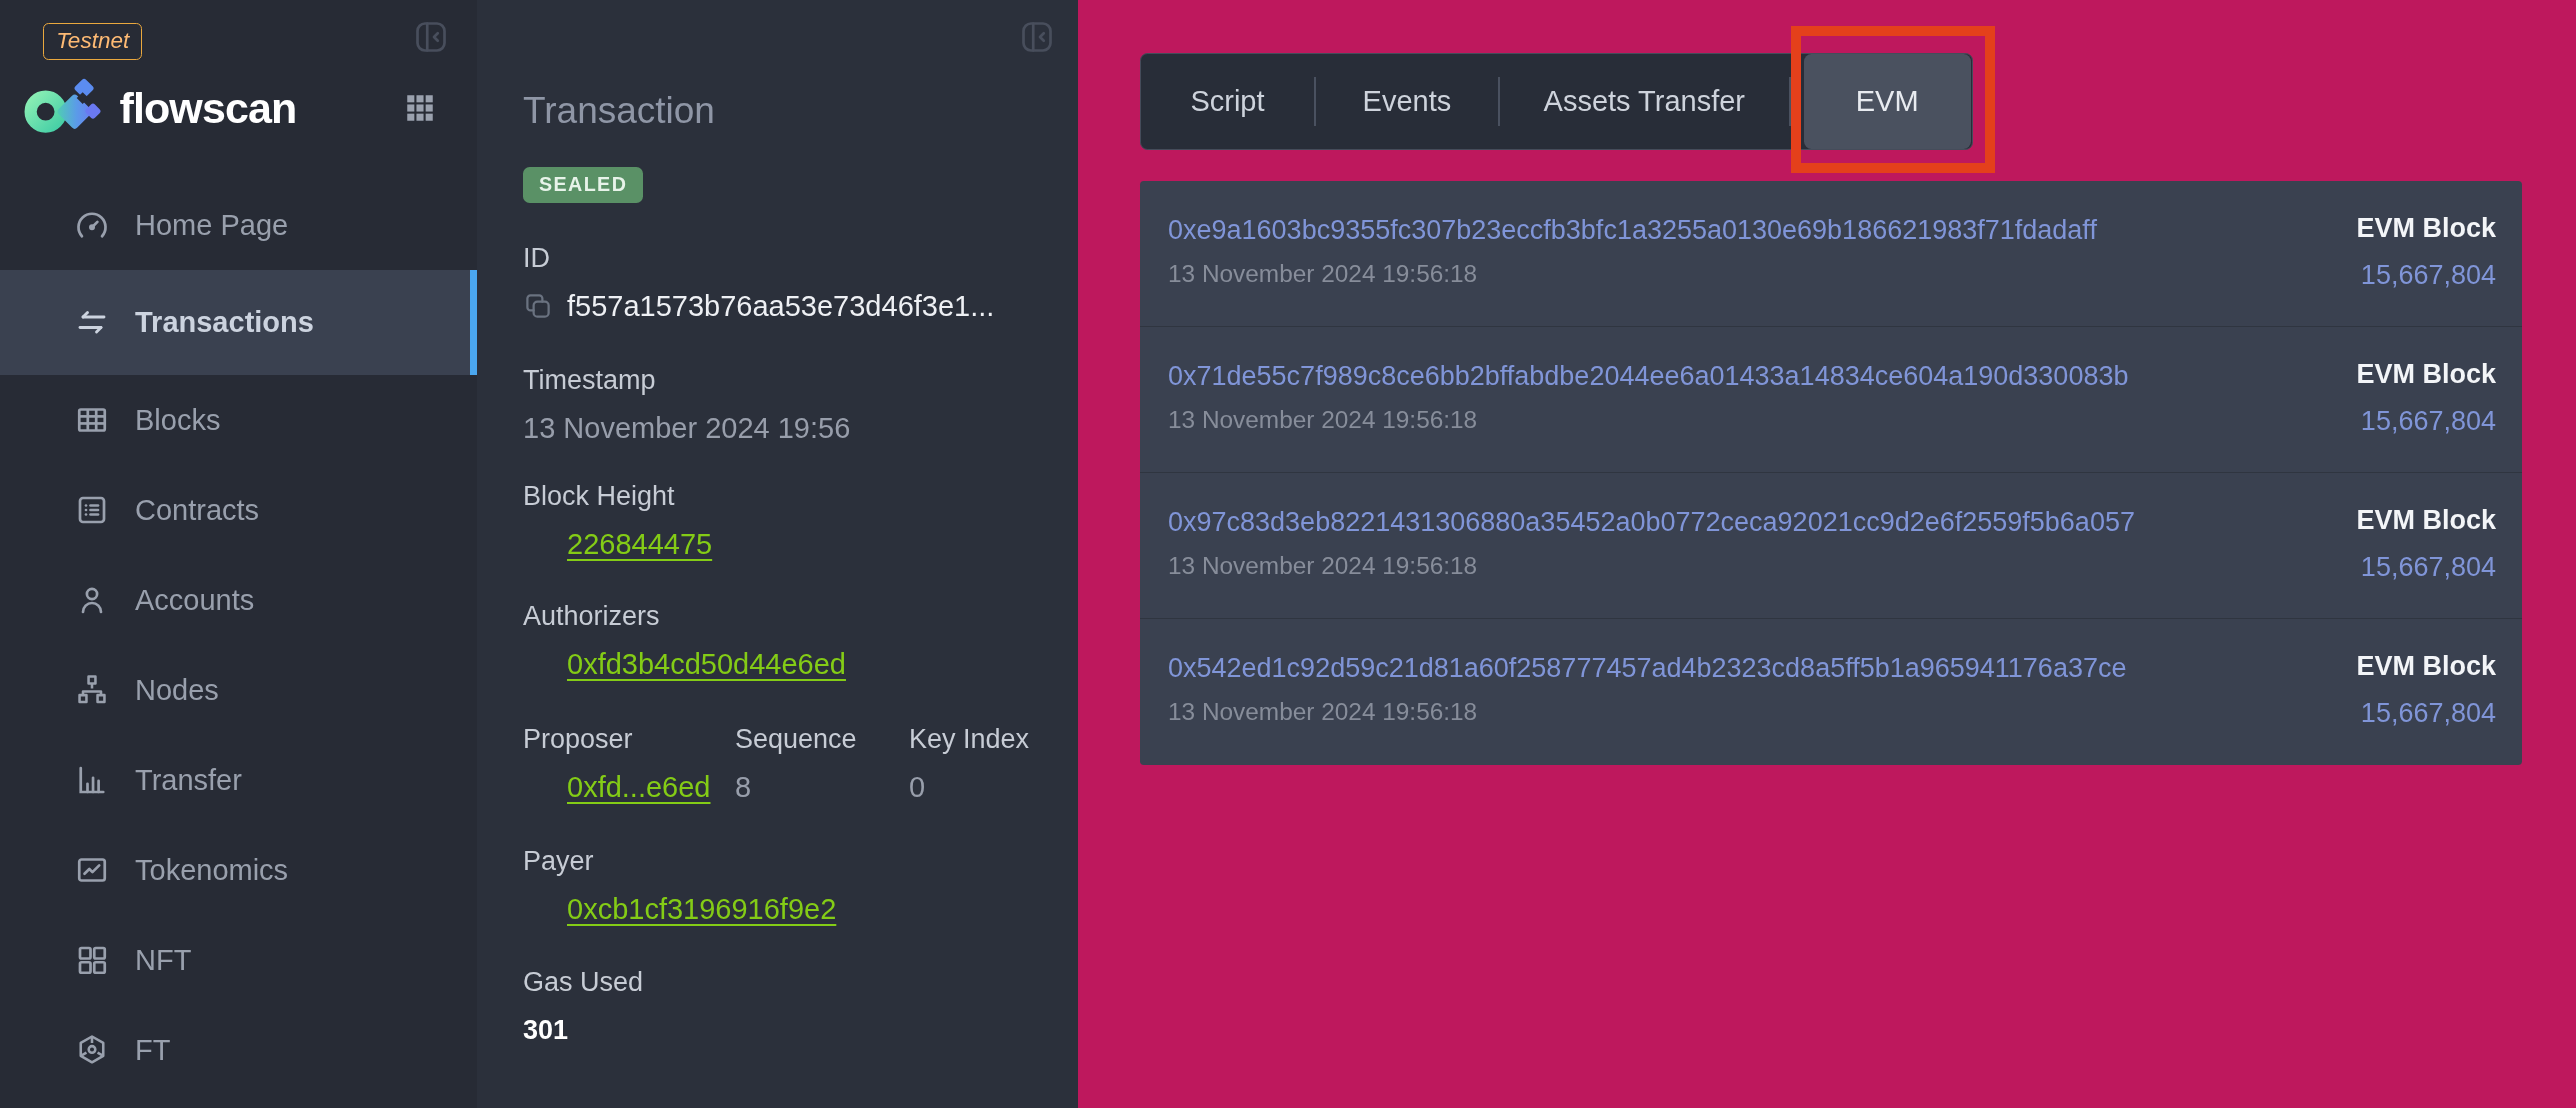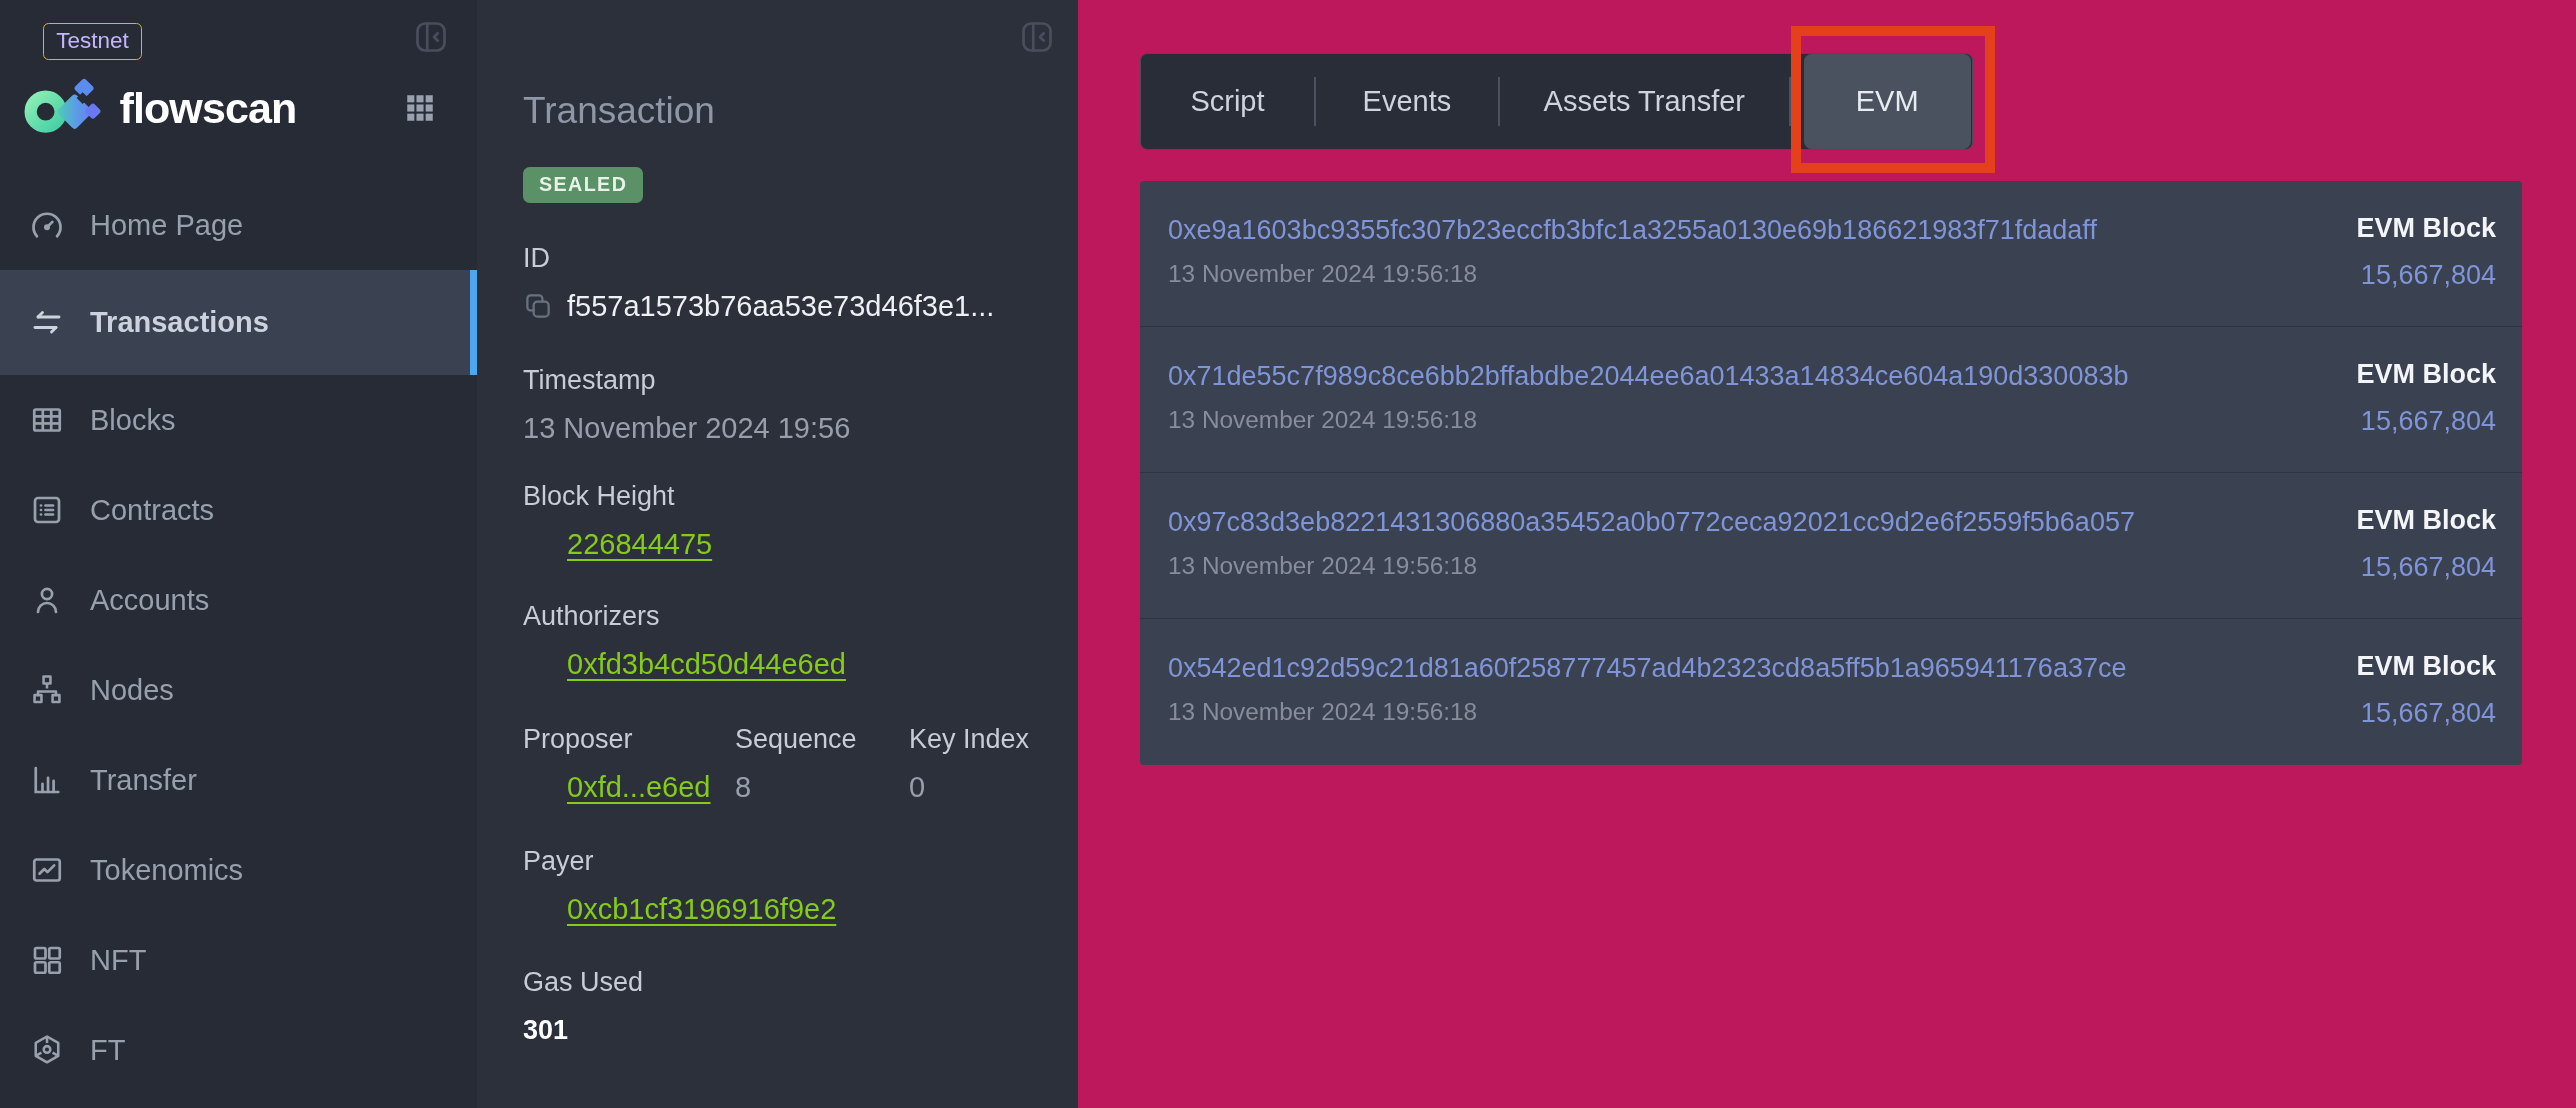--- a/index.html
+++ b/index.html
@@ -8,37 +8,37 @@
     background:#333a46;
     font-family:"Liberation Sans","DejaVu Sans",sans-serif;
     -webkit-font-smoothing:antialiased;
   }
   .app{display:flex;width:2576px;height:1109px;}
 
   
   .sidebar{width:477px;flex-shrink:0;background:#272b35;position:relative;}
   .testnet-badge{
     position:absolute;left:43px;top:22.5px;
-    font-size:22.5px;color:#c4b5fd;border:1.9px solid #eaa83e;border-radius:5.6px;
-    padding:4.7px 12.2px;line-height:26px;
+    font-size:22.5px;color:#fdba74;border:1.9px solid #eaa83e;border-radius:5.6px;
+    padding:4.7px 12.2px;line-height:26px;font-style:italic;
   }
   .collapse-btn{
     position:absolute;background:none;border:none;padding:0;cursor:pointer;
     color:#484e5c;width:36px;height:36px;
   }
   .sidebar-collapse{left:413px;top:19px;}
   .brand-row{position:absolute;left:23.5px;top:77px;display:flex;align-items:center;}
   .brand-name{font-size:43px;font-weight:700;color:#ffffff;margin-left:19px;letter-spacing:-0.9px;}
   .apps-btn{
     position:absolute;left:403px;top:91px;width:34px;height:34px;
     background:none;border:none;padding:0;cursor:pointer;color:#9aa1ae;
   }
   .nav{position:absolute;left:0;top:180px;width:477px;display:flex;flex-direction:column;}
   .nav-item{
-    height:90px;display:flex;align-items:center;padding-left:29px;
+    height:90px;display:flex;align-items:center;padding-left:74px;
     color:#99a0ad;font-size:29px;cursor:pointer;position:relative;box-sizing:border-box;
   }
   .nav-item .nav-ic{width:36px;height:36px;flex-shrink:0;margin-right:25px;display:block;}
   .nav-item.active{
     height:105px;background:#3a4150;color:#ccd3df;font-weight:700;
   }
   .nav-item.active::after{
     content:"";position:absolute;right:0;top:0;bottom:0;width:7.5px;background:#4ba7f0;
   }
   .nav-ic svg{width:36px;height:36px;display:block;}

